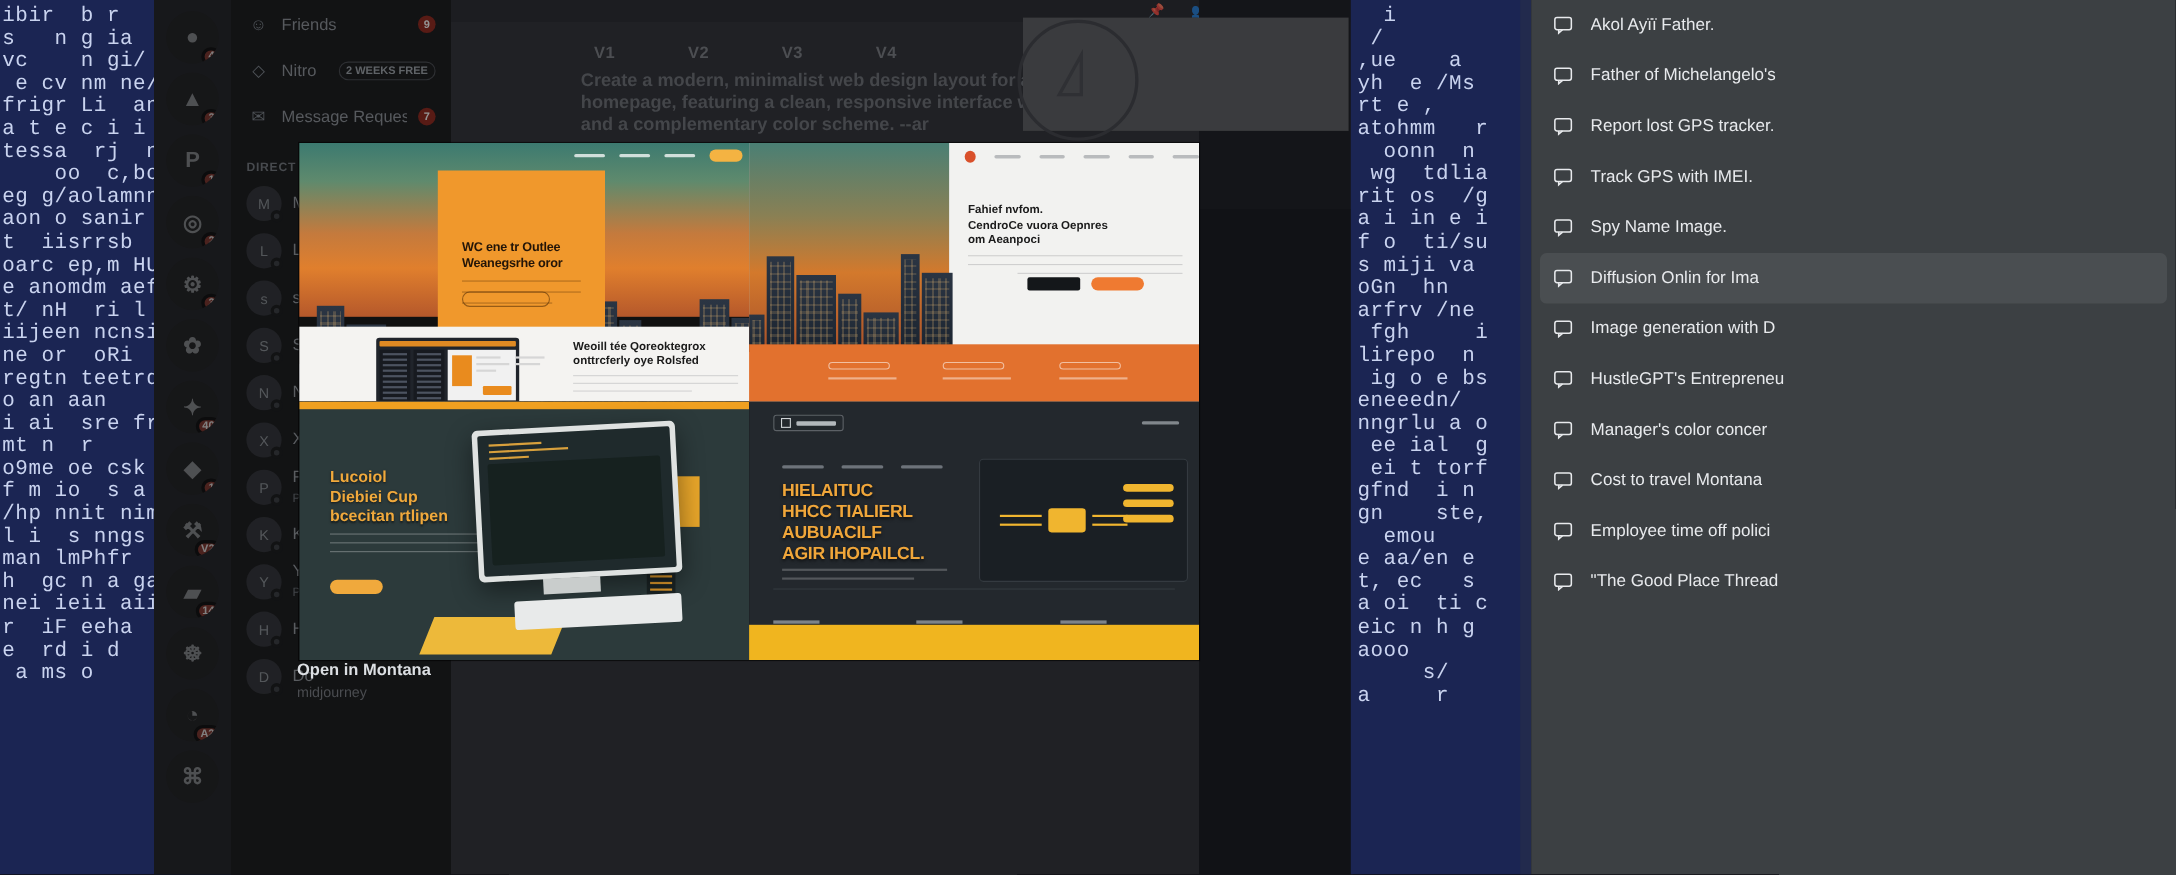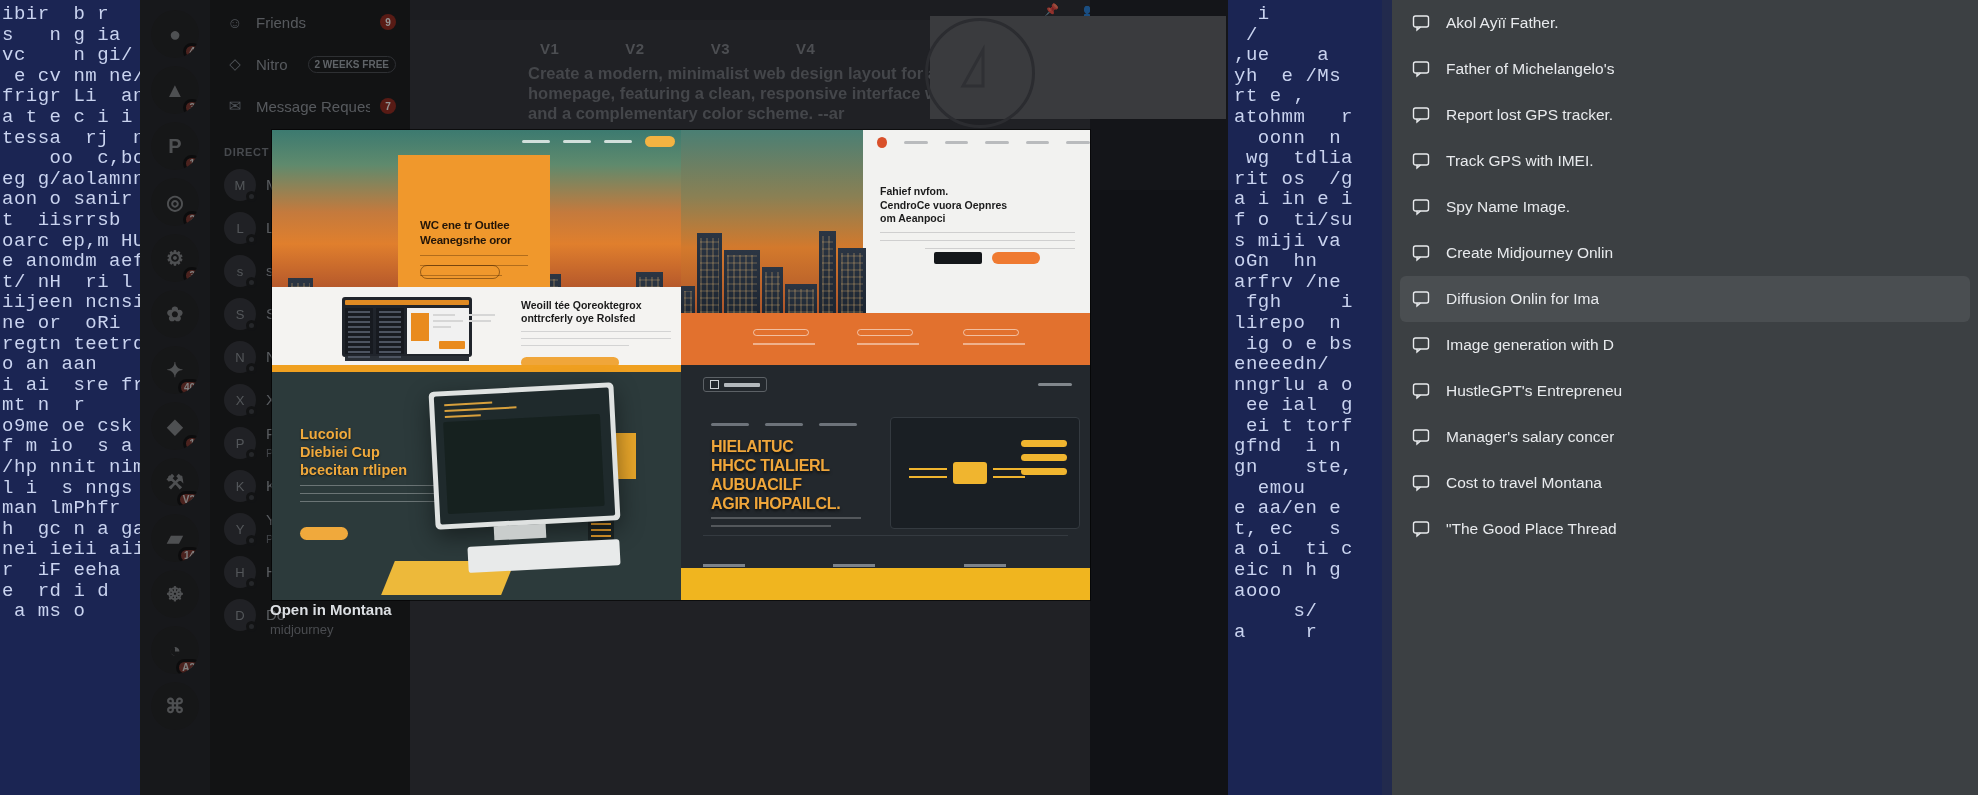--- a/index.html
+++ b/index.html
@@ -182,21 +182,21 @@
     position: absolute; left: 22px; top: 63px; right: 16px;
     color: #231508; font-weight: 800; font-size: 11.5px; line-height: 14.5px;
     letter-spacing: -.2px;
   }
   .hero-card .ln { position: absolute; left: 22px; right: 22px; height: 1px; background: rgba(60,30,0,.35); }
   .hero-card .btn {
     position: absolute; left: 22px; bottom: 46px; width: 80px; height: 14px;
     border: 1px solid rgba(60,30,0,.5); border-radius: 8px;
   }
   .q1-white {
-    position: absolute; left: 0; bottom: 0; width: 100%; height: 78px;
+    position: absolute; left: 0; bottom: 0; width: 100%; height: 68px;
     background: #f4f3f1;
   }
   .q1-mon {
     position: absolute; left: 70px; top: 10px; width: 130px; height: 60px;
     background: #20242b; border-radius: 3px; padding: 3px;
   }
   .q1-mon .bar { height: 5px; background: #e08a23; border-radius: 1px; margin-bottom: 3px; }
   .q1-mon .body { display: flex; gap: 3px; height: 46px; }
   .q1-mon .sb { width: 28px; background: #171a20; }
   .q1-mon .sb i { display: block; height: 2px; margin: 3px 3px; background: #4c5360; }
@@ -807,27 +807,20 @@
         </svg>
         <span class="txt">Track GPS with IMEI.</span>
       </div>
       <div class="gpt-item">
         <svg class="chat-ico" viewBox="0 0 18 18">
           <rect x="1.5" y="2" width="15" height="11" rx="2" fill="none" stroke="#e8eaed" stroke-width="1.4"></rect>
           <path d="M5 13 L5 16 L8.5 13" fill="none" stroke="#e8eaed" stroke-width="1.4"></path>
         </svg>
         <span class="txt">Spy Name Image.</span>
       </div>
-      <div class="gpt-item">
-        <svg class="chat-ico" viewBox="0 0 18 18">
-          <rect x="1.5" y="2" width="15" height="11" rx="2" fill="none" stroke="#e8eaed" stroke-width="1.4"></rect>
-          <path d="M5 13 L5 16 L8.5 13" fill="none" stroke="#e8eaed" stroke-width="1.4"></path>
-        </svg>
-        <span class="txt">Create Midjourney Onlin</span>
-      </div>
       <div class="gpt-item active">
         <svg class="chat-ico" viewBox="0 0 18 18">
           <rect x="1.5" y="2" width="15" height="11" rx="2" fill="none" stroke="#e8eaed" stroke-width="1.4"></rect>
           <path d="M5 13 L5 16 L8.5 13" fill="none" stroke="#e8eaed" stroke-width="1.4"></path>
         </svg>
         <span class="txt">Diffusion Onlin for Ima</span>
       </div>
       <div class="gpt-item">
         <svg class="chat-ico" viewBox="0 0 18 18">
           <rect x="1.5" y="2" width="15" height="11" rx="2" fill="none" stroke="#e8eaed" stroke-width="1.4"></rect>
@@ -840,31 +833,38 @@
           <rect x="1.5" y="2" width="15" height="11" rx="2" fill="none" stroke="#e8eaed" stroke-width="1.4"></rect>
           <path d="M5 13 L5 16 L8.5 13" fill="none" stroke="#e8eaed" stroke-width="1.4"></path>
         </svg>
         <span class="txt">HustleGPT's Entrepreneu</span>
       </div>
       <div class="gpt-item">
         <svg class="chat-ico" viewBox="0 0 18 18">
           <rect x="1.5" y="2" width="15" height="11" rx="2" fill="none" stroke="#e8eaed" stroke-width="1.4"></rect>
           <path d="M5 13 L5 16 L8.5 13" fill="none" stroke="#e8eaed" stroke-width="1.4"></path>
         </svg>
-        <span class="txt">Manager's salary concer</span>
+        <span class="txt">Manager's color concer</span>
       </div>
       <div class="gpt-item">
         <svg class="chat-ico" viewBox="0 0 18 18">
           <rect x="1.5" y="2" width="15" height="11" rx="2" fill="none" stroke="#e8eaed" stroke-width="1.4"></rect>
           <path d="M5 13 L5 16 L8.5 13" fill="none" stroke="#e8eaed" stroke-width="1.4"></path>
         </svg>
         <span class="txt">Cost to travel Montana</span>
       </div>
       <div class="gpt-item">
         <svg class="chat-ico" viewBox="0 0 18 18">
           <rect x="1.5" y="2" width="15" height="11" rx="2" fill="none" stroke="#e8eaed" stroke-width="1.4"></rect>
           <path d="M5 13 L5 16 L8.5 13" fill="none" stroke="#e8eaed" stroke-width="1.4"></path>
         </svg>
+        <span class="txt">Employee time off polici</span>
+      </div>
+      <div class="gpt-item">
+        <svg class="chat-ico" viewBox="0 0 18 18">
+          <rect x="1.5" y="2" width="15" height="11" rx="2" fill="none" stroke="#e8eaed" stroke-width="1.4"></rect>
+          <path d="M5 13 L5 16 L8.5 13" fill="none" stroke="#e8eaed" stroke-width="1.4"></path>
+        </svg>
         <span class="txt">"The Good Place Thread</span>
       </div>
     </div>
 
 </div>
 
 </body></html>

